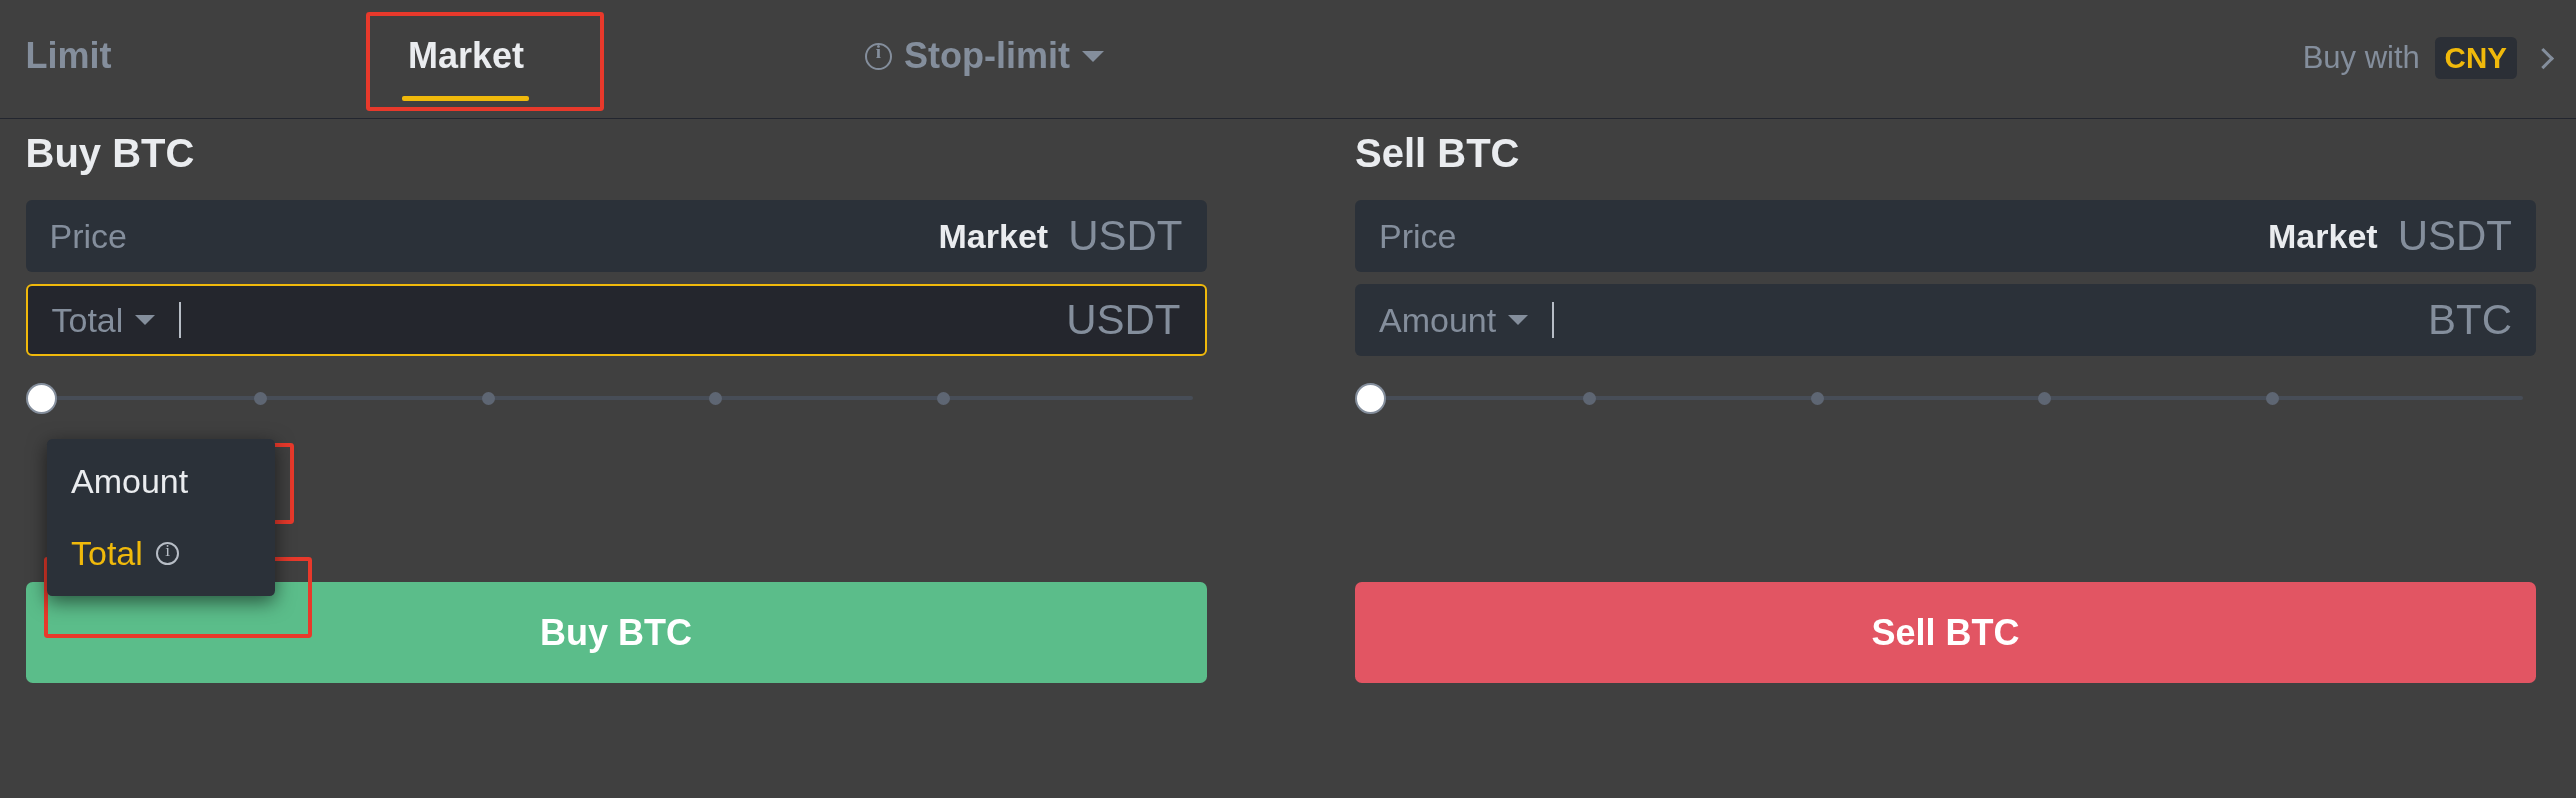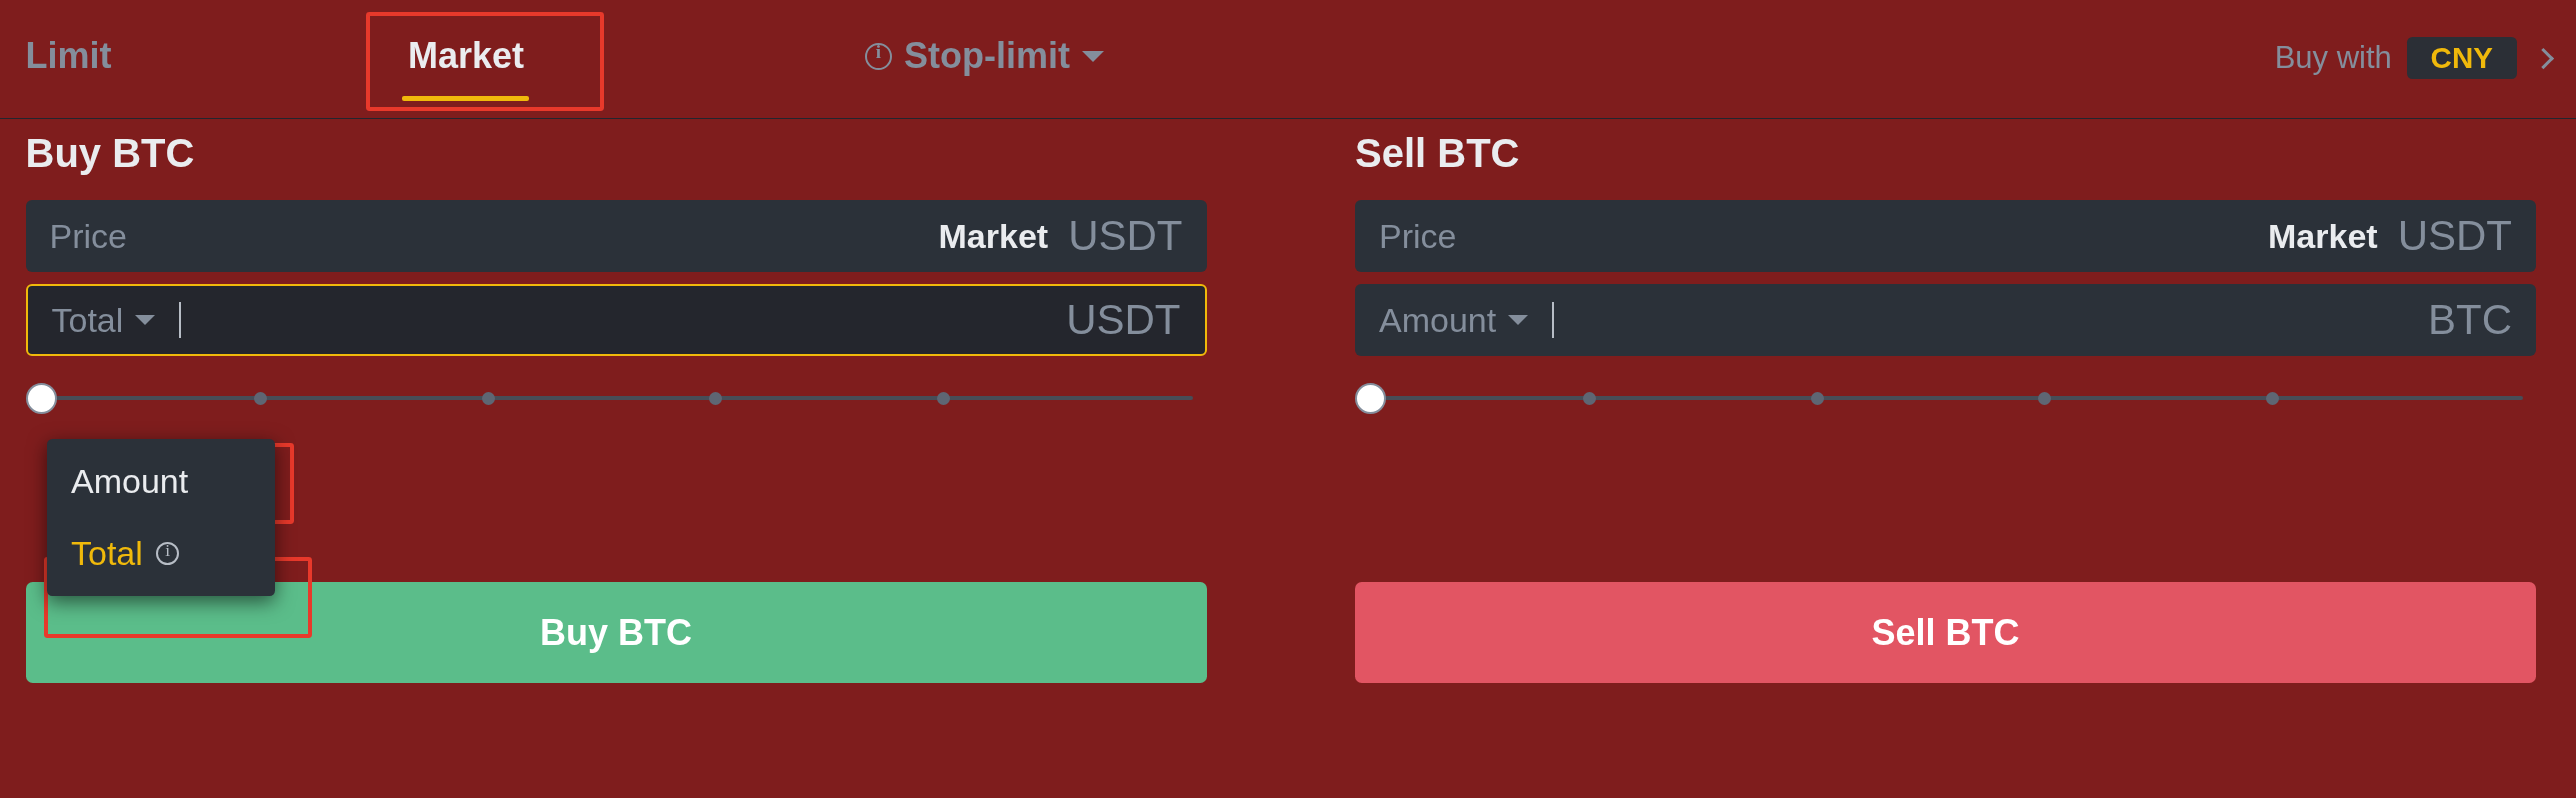--- a/index.html
+++ b/index.html
@@ -2,21 +2,21 @@
 <html style="font-size:10.7px"><head>
 <meta charset="utf-8">
 <style>
   * { box-sizing: border-box; margin: 0; padding: 0; }
   html, body {
     width: 2576px; height: 798px;
     background: #181a20;
     font-family: "Liberation Sans", sans-serif;
     overflow: hidden;
   }
-  .root { position: relative; width: 2576px; height: 798px; background: #7f1d1d; }
+  .root { position: relative; width: 2576px; height: 798px; background: #404040; }
 
   
   .tabbar {
     position: absolute; left: 0; top: 0; width: 2576px; height: 119px;
     border-bottom: 1.3px solid #23262f;
   }
   .tab {
     position: absolute; top: 35px;
     font-size: 36px; font-weight: bold; color: #848e9c; white-space: nowrap;
   }
@@ -41,21 +41,21 @@
     border-left: 11.4px solid transparent; border-right: 11.4px solid transparent;
     border-top: 11.4px solid #848e9c; flex: none;
   }
   .buywith {
     position: absolute; right: 25.5px; top: 37px;
     display: flex; align-items: center; gap: 14.8px;
     font-size: 31px; color: #848e9c; white-space: nowrap;
   }
   .cny-badge {
     background: #2b2f36; color: #f0b90b; font-weight: bold;
-    padding: 4px 24px; border-radius: 5.4px; font-size: 29.5px;
+    padding: 4px 10px; border-radius: 5.4px; font-size: 29.5px;
   }
   .chevron-right {
     display: inline-block; width: 14.8px; height: 14.8px;
     border-right: 3.4px solid #848e9c; border-top: 3.4px solid #848e9c;
     transform: rotate(45deg); margin-left: 4px;
   }
 
   
   .hl { position: absolute; border: 4.7px solid #e8392b; border-radius: 3.4px; pointer-events: none; }
   .hl-market { left: 366px; top: 12px; width: 238px; height: 99px; }

